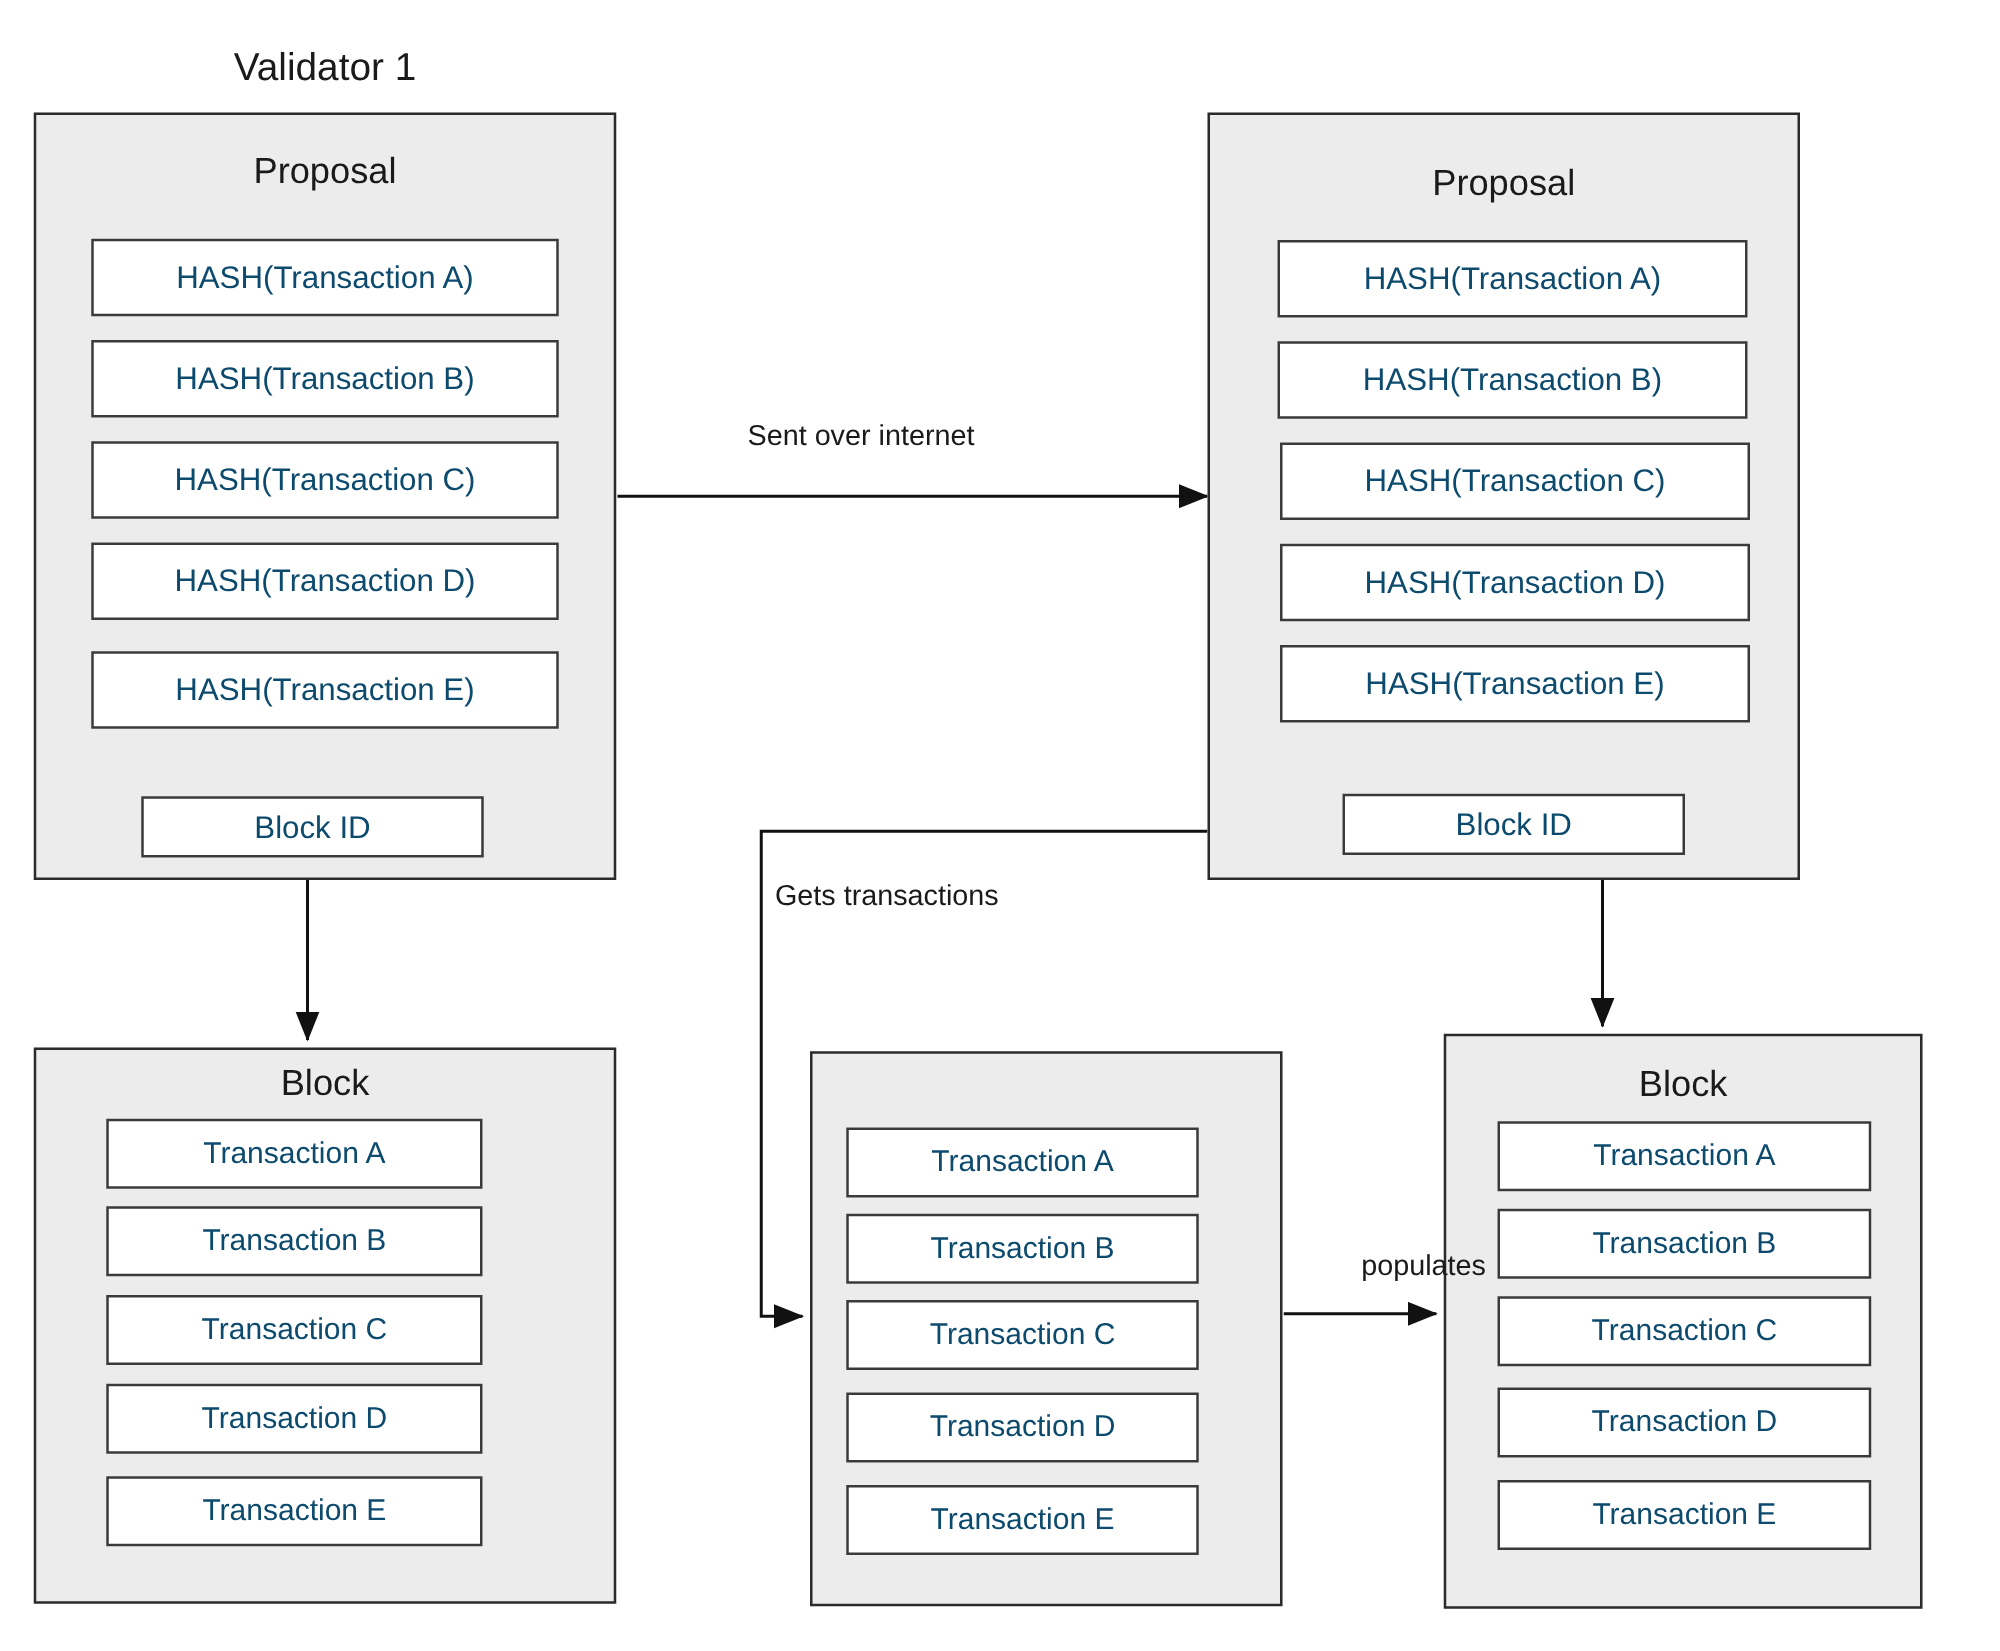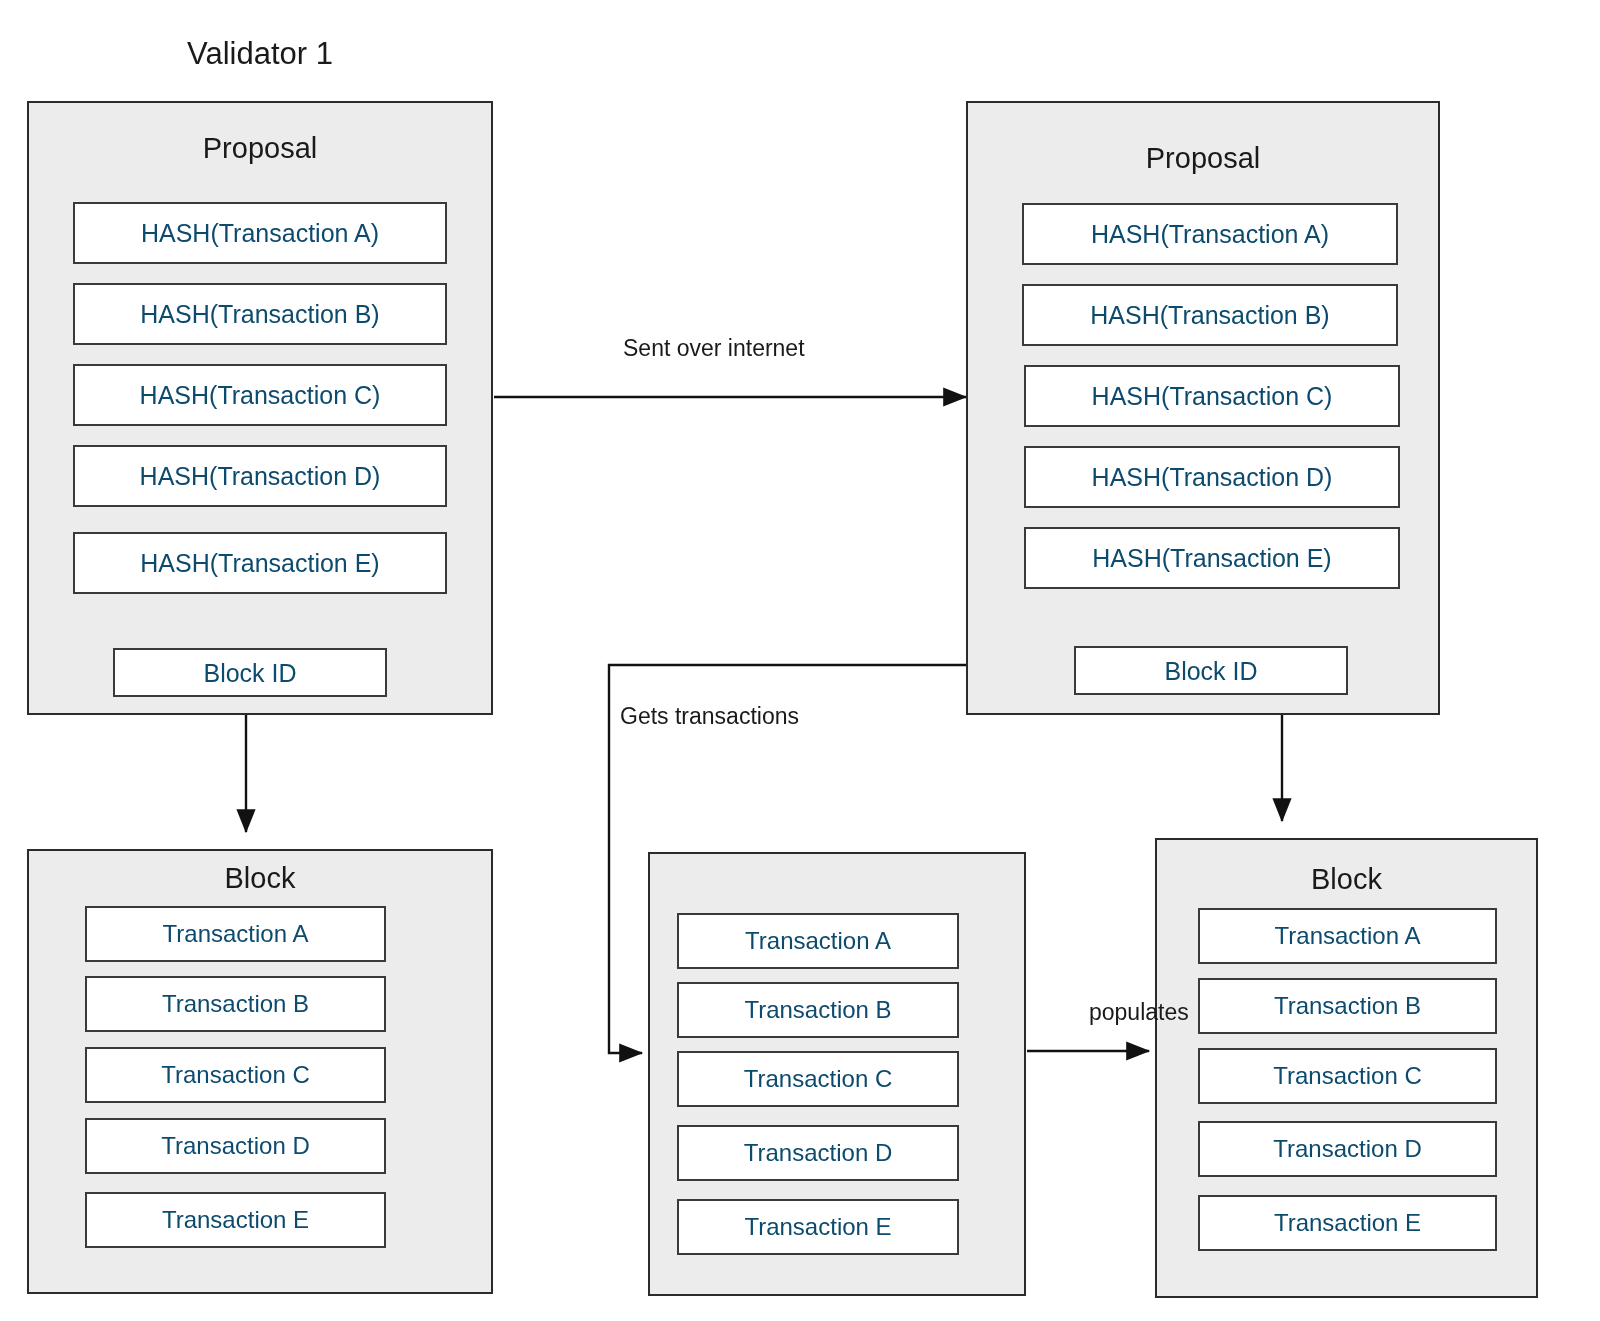--- a/index.html
+++ b/index.html
@@ -13,21 +13,21 @@
   }
   #canvas {
     position: relative;
     width: 1600px;
     height: 1321px;
     background: #ffffff;
     overflow: hidden;
   }
 
   
-  .abs { position: absolute; box-sizing: border-box; margin-top: 11px; }
+  .abs { position: absolute; box-sizing: border-box; }
 
   
   .panel {
     background: #ececec;
     border: 2px solid #2b2b2b;
   }
 
   
   .panel-title {
     position: absolute;
@@ -162,19 +162,19 @@
   <div class="abs panel" style="left:1155px; top:827px; width:383px; height:460px;">
     <div class="panel-title" style="top:22px;">Block</div>
 
     <div class="item-box small" style="left:41px; top:68px; width:295px; height:52px;">Transaction A</div>
     <div class="item-box small" style="left:41px; top:138px; width:295px; height:52px;">Transaction B</div>
     <div class="item-box small" style="left:41px; top:208px; width:295px; height:52px;">Transaction C</div>
     <div class="item-box small" style="left:41px; top:281px; width:295px; height:52px;">Transaction D</div>
     <div class="item-box small" style="left:41px; top:355px; width:295px; height:52px;">Transaction E</div>
   </div>
 
-  <div class="edge-label" style="left:598px; top:335px;margin-left:25px;">Sent over internet</div>
+  <div class="edge-label" style="left:598px; top:335px;">Sent over internet</div>
 
   <div class="edge-label" style="left:620px; top:703px;">Gets transactions</div>
 
   <div class="edge-label" style="left:1089px; top:999px;">populates</div>
 
 </div>
 
 </body></html>

